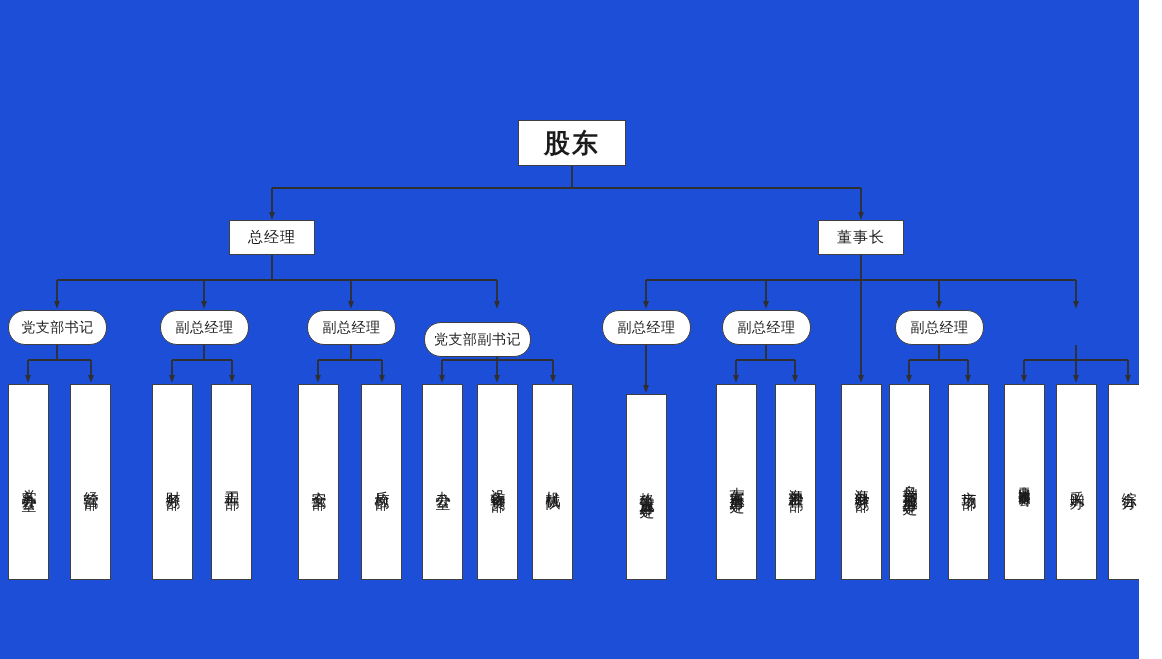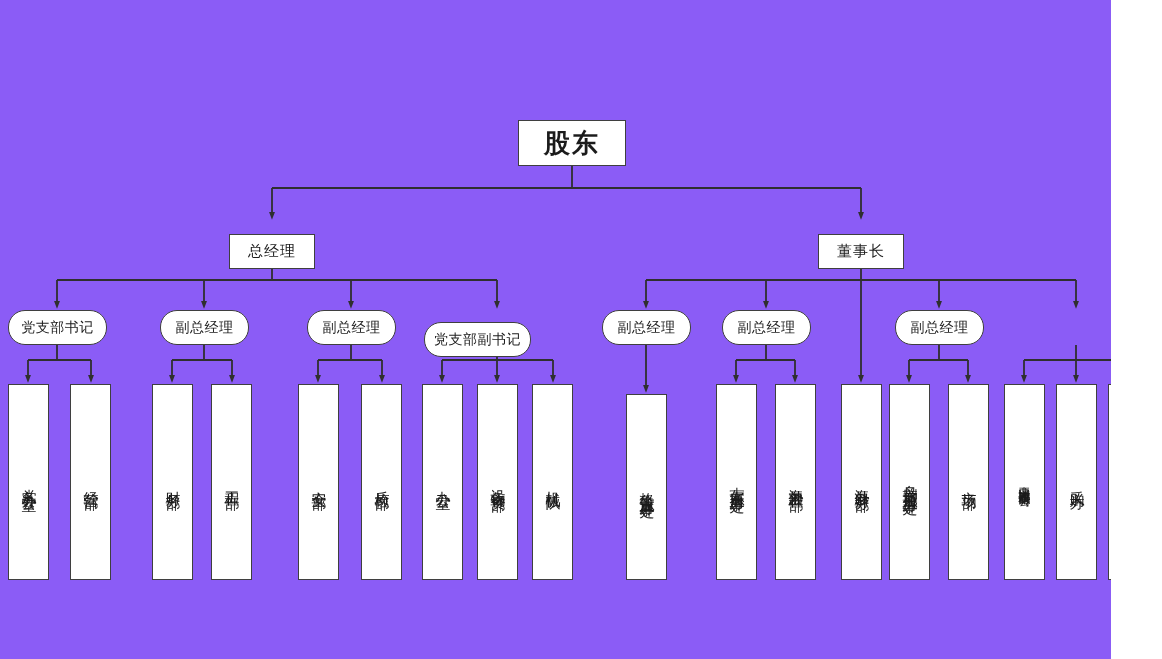--- a/index.html
+++ b/index.html
@@ -4,23 +4,24 @@
 <style>
   html, body {
     margin: 0;
     padding: 0;
     background: #ffffff;
   }
   #chart-root {
     position: relative;
     width: 1111px;
     height: 659px;
-    background: #8b5cf6;
+    background: #1d4ed8;
     font-family: "DejaVu Sans", "Liberation Sans", sans-serif;
     overflow: hidden;
+    padding-left: 28px;
   }
   #connector-layer {
     position: absolute;
     left: 0;
     top: 0;
     width: 1162px;
     height: 659px;
     pointer-events: none;
   }
   .node {
@@ -35,21 +36,20 @@
     text-align: center;
   }
   .node-root {
     font-size: 26px;
     font-weight: bold;
     letter-spacing: 2px;
   }
   .node-l2 {
     font-size: 15px;
     letter-spacing: 1px;
-    margin-top: 14px;
   }
   .node-l3 {
     font-size: 14px;
     letter-spacing: 0.5px;
     border-radius: 17px;
   }
   .node-leaf {
     font-size: 15px;
     writing-mode: vertical-rl;
     text-orientation: upright;

